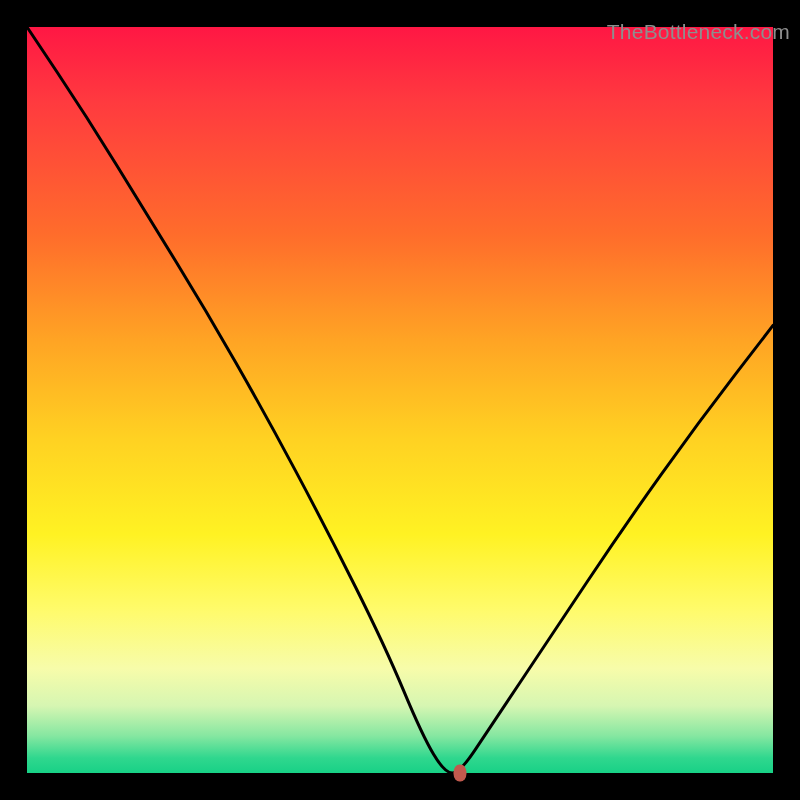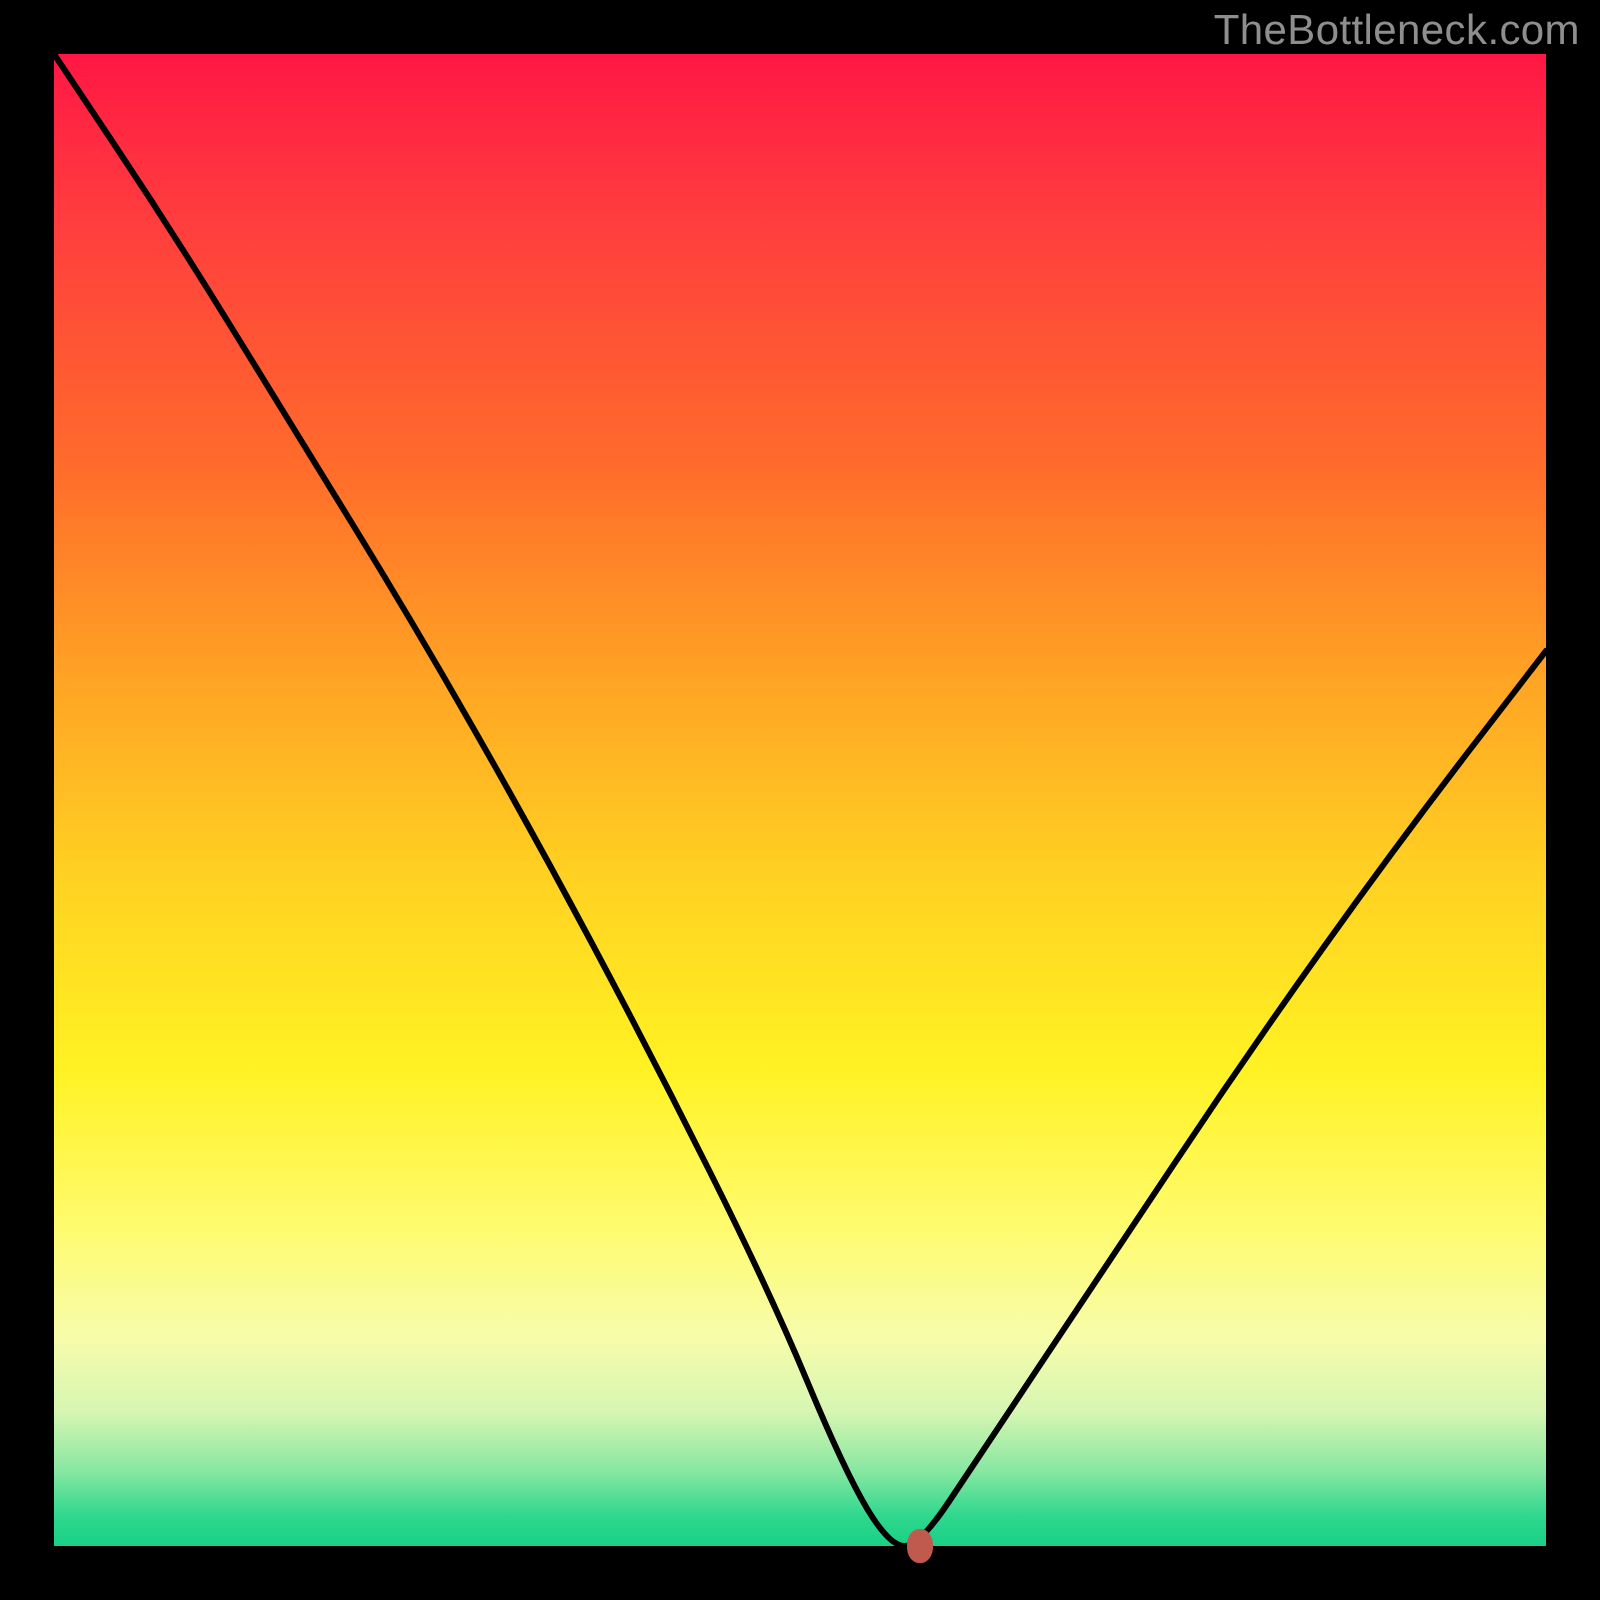--- a/index.html
+++ b/index.html
@@ -36,21 +36,21 @@
       #fffb6a 78%,
       #f7fcaa 86%,
       #d6f6b2 91%,
       #86e7a1 95%,
       #2fd78e 98%,
       #18d186 100%
     );
   }
   .watermark {
     position: absolute;
-    top: 4px;
+    top: 20px;
     right: 10px;
     font-family: Arial, Helvetica, sans-serif;
     font-size: 21px;
     color: #8e8e8e;
     letter-spacing: 0.2px;
     user-select: none;
   }
   svg.curve {
     position: absolute;
     left: 0;

